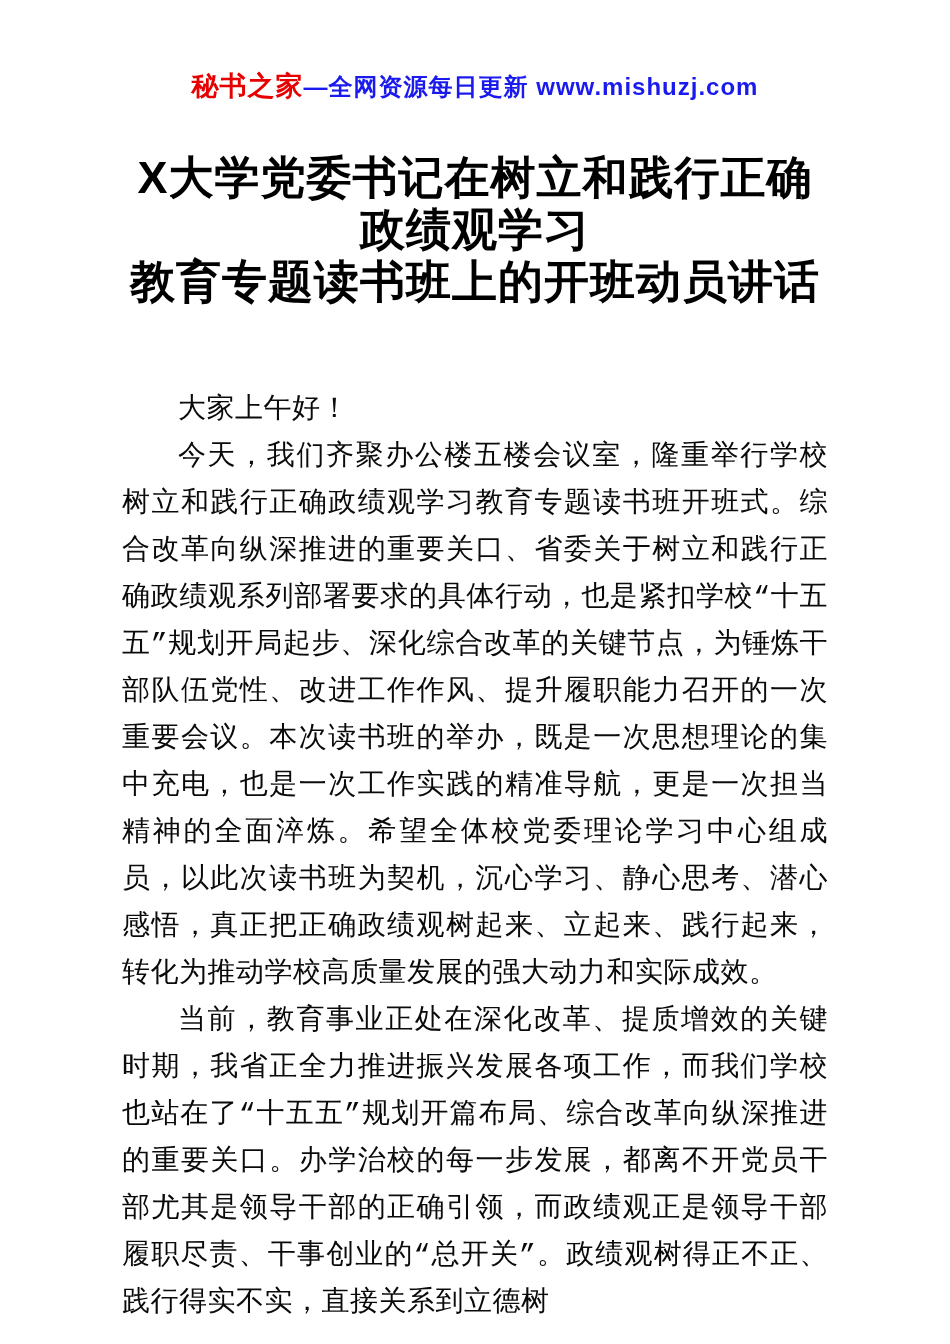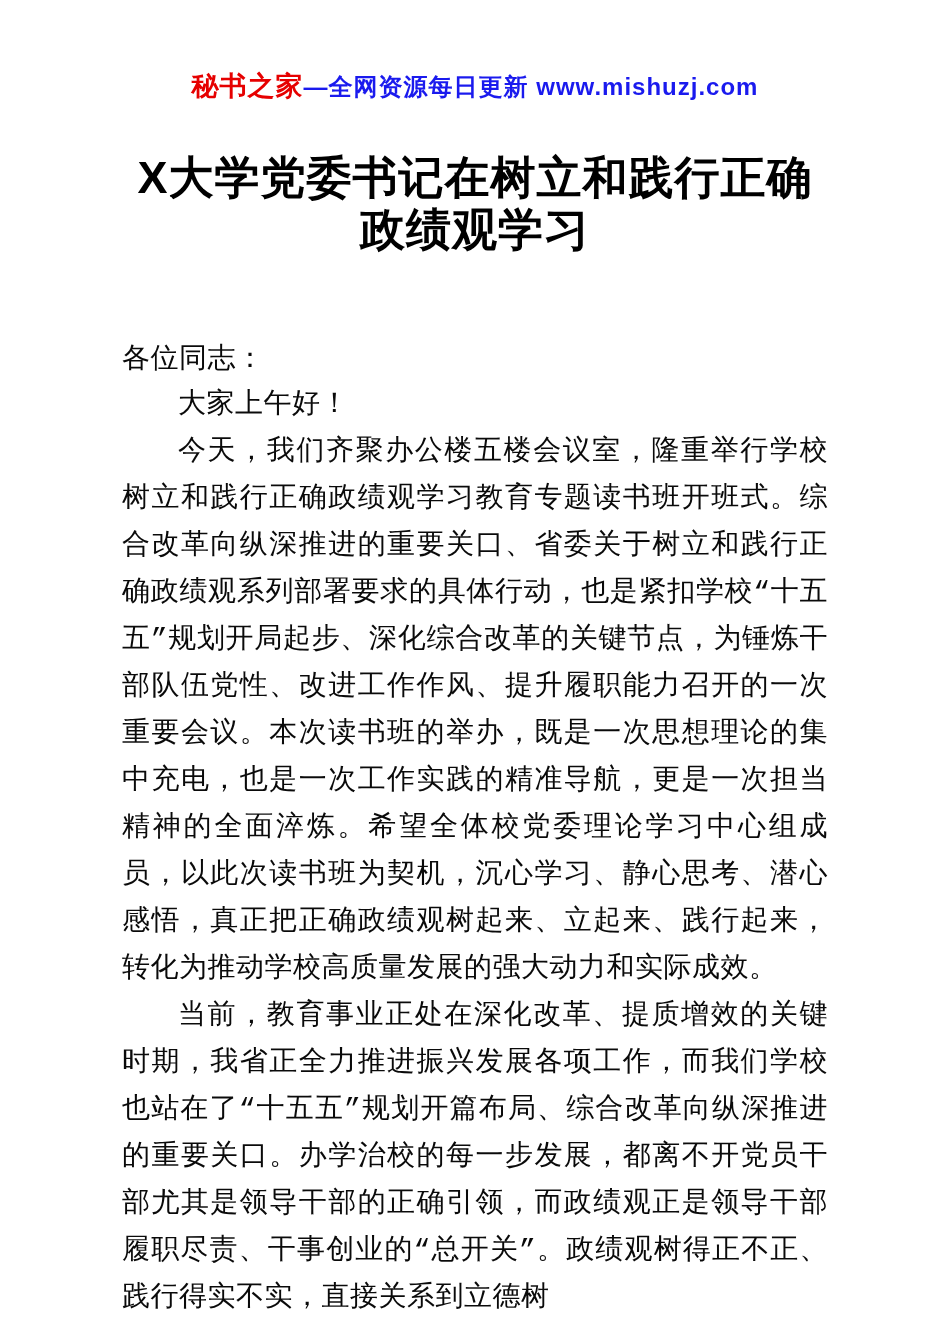--- a/index.html
+++ b/index.html
@@ -57,22 +57,22 @@
 <body>
 
 <div class="page">
 
   <div class="site-header">
     <span class="brand" style="color: rgb(230, 0, 0);">秘书之家</span><span class="tagline" style="color: rgb(26, 26, 238);">—全网资源每日更新 </span><span class="url" style="color: rgb(26, 26, 238);">www.mishuzj.com</span>
   </div>
 
   <h1 class="doc-title">
     <span>X大学党委书记在树立和践行正确政绩观学习</span><br>
+    <span>教育专题读书班上的开班动员讲话</span>
   </h1>
 
   <div class="doc-body">
-    <p>各位同志：</p>
     <p class="indent">大家上午好！</p>
     <p class="indent">今天，我们齐聚办公楼五楼会议室，隆重举行学校树立和践行正确政绩观学习教育专题读书班开班式。综合改革向纵深推进的重要关口、省委关于树立和践行正确政绩观系列部署要求的具体行动，也是紧扣学校“十五五”规划开局起步、深化综合改革的关键节点，为锤炼干部队伍党性、改进工作作风、提升履职能力召开的一次重要会议。本次读书班的举办，既是一次思想理论的集中充电，也是一次工作实践的精准导航，更是一次担当精神的全面淬炼。希望全体校党委理论学习中心组成员，以此次读书班为契机，沉心学习、静心思考、潜心感悟，真正把正确政绩观树起来、立起来、践行起来，转化为推动学校高质量发展的强大动力和实际成效。</p>
     <p class="indent">当前，教育事业正处在深化改革、提质增效的关键时期，我省正全力推进振兴发展各项工作，而我们学校也站在了“十五五”规划开篇布局、综合改革向纵深推进的重要关口。办学治校的每一步发展，都离不开党员干部尤其是领导干部的正确引领，而政绩观正是领导干部履职尽责、干事创业的“总开关”。政绩观树得正不正、践行得实不实，直接关系到立德树</p>
   </div>
 
 </div>
 
 </body></html>

